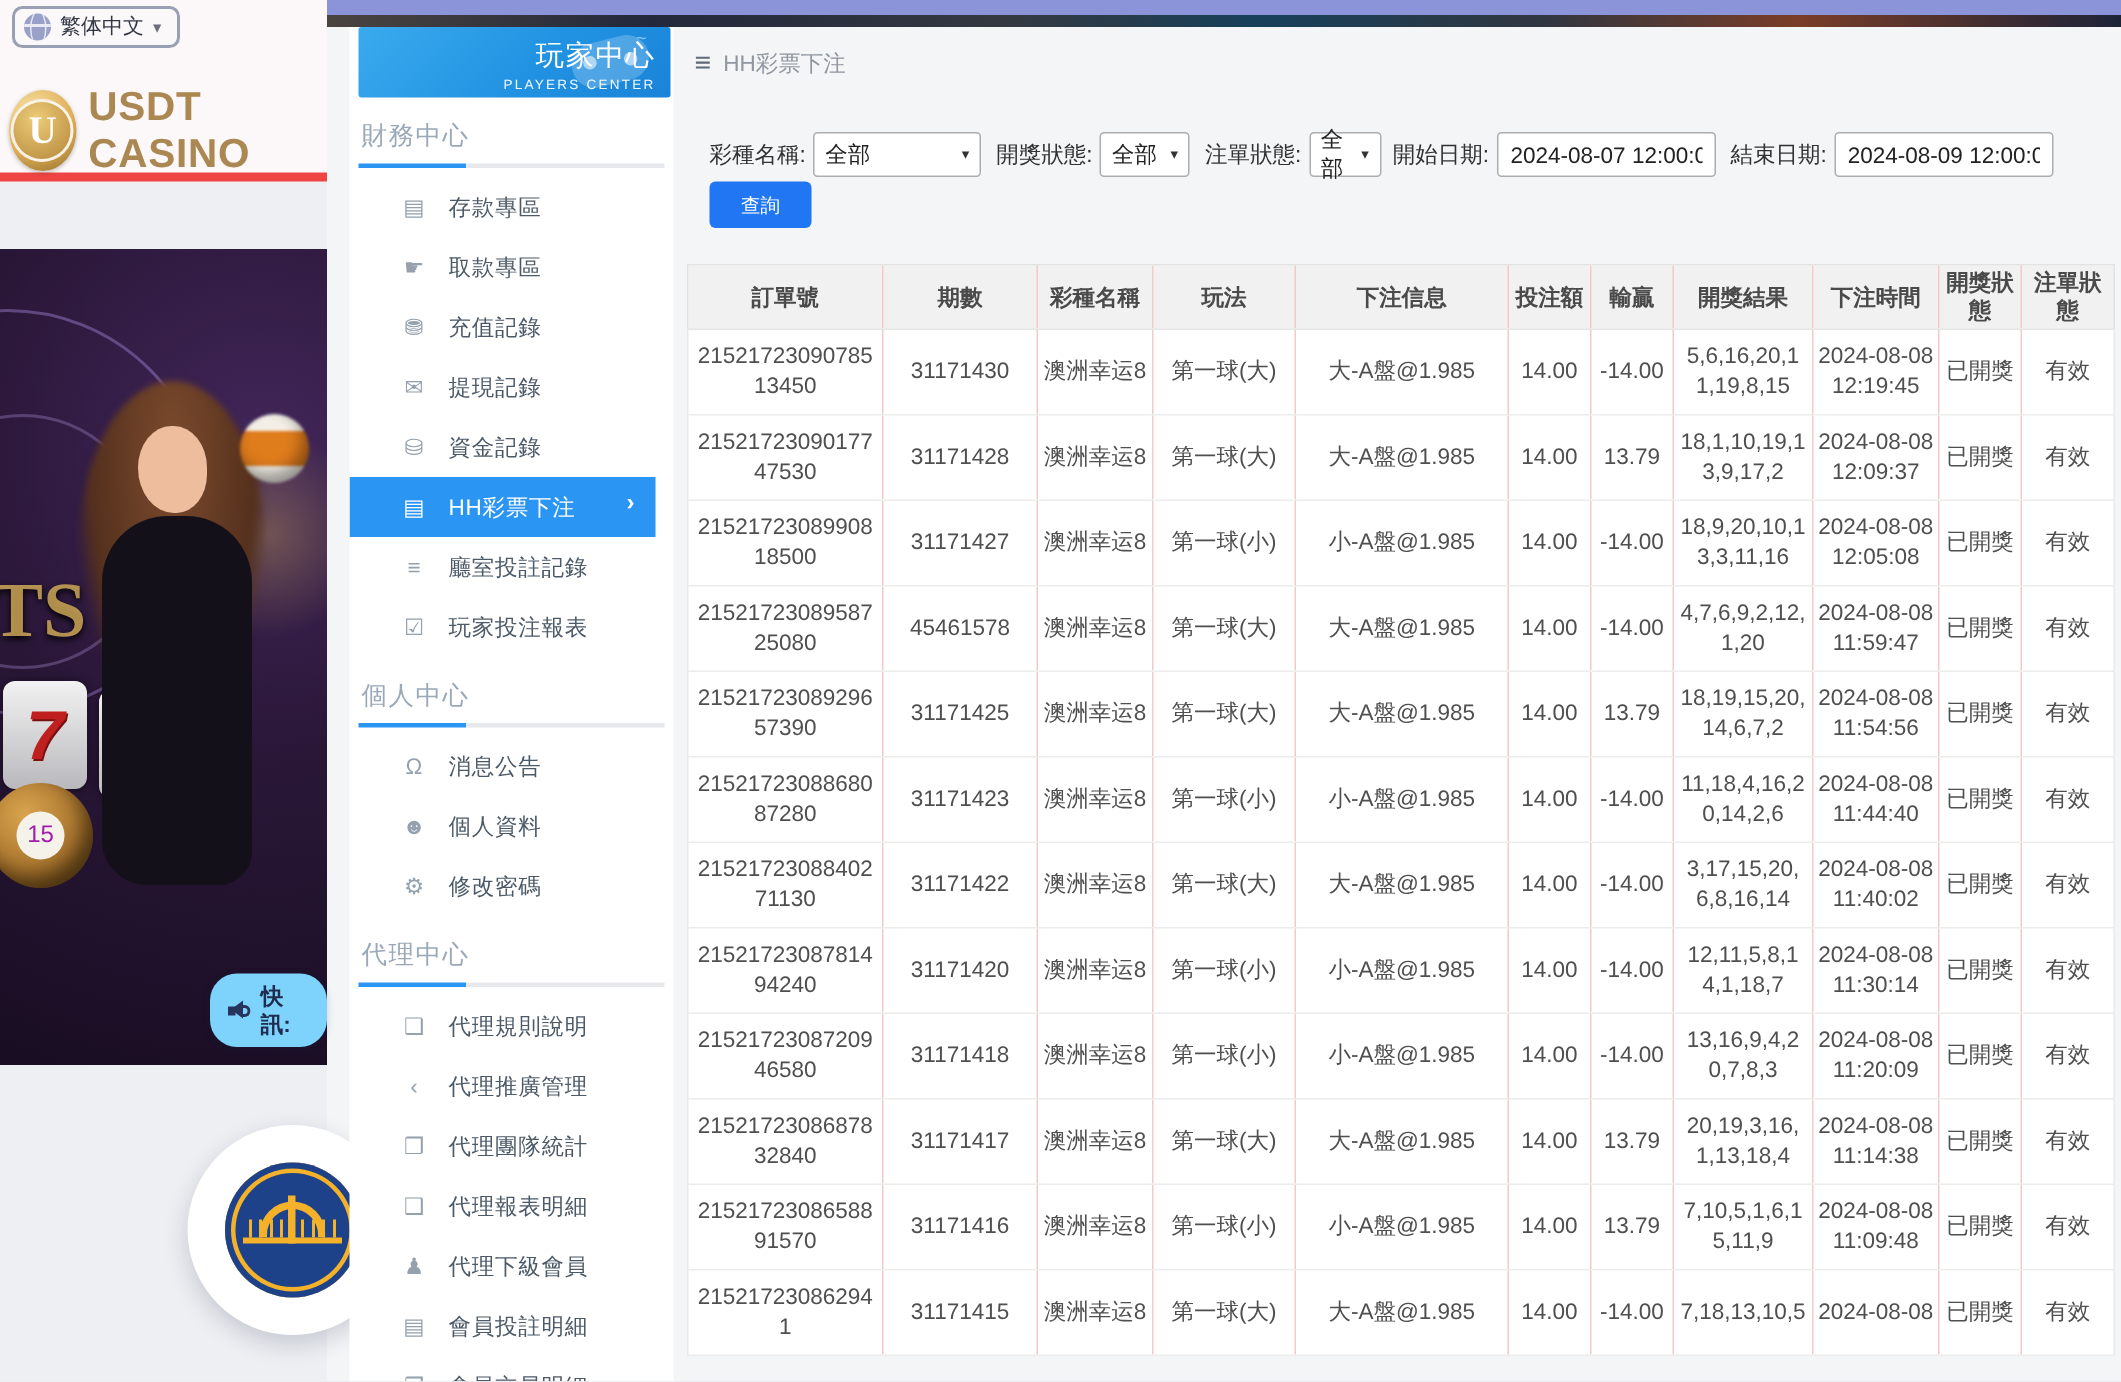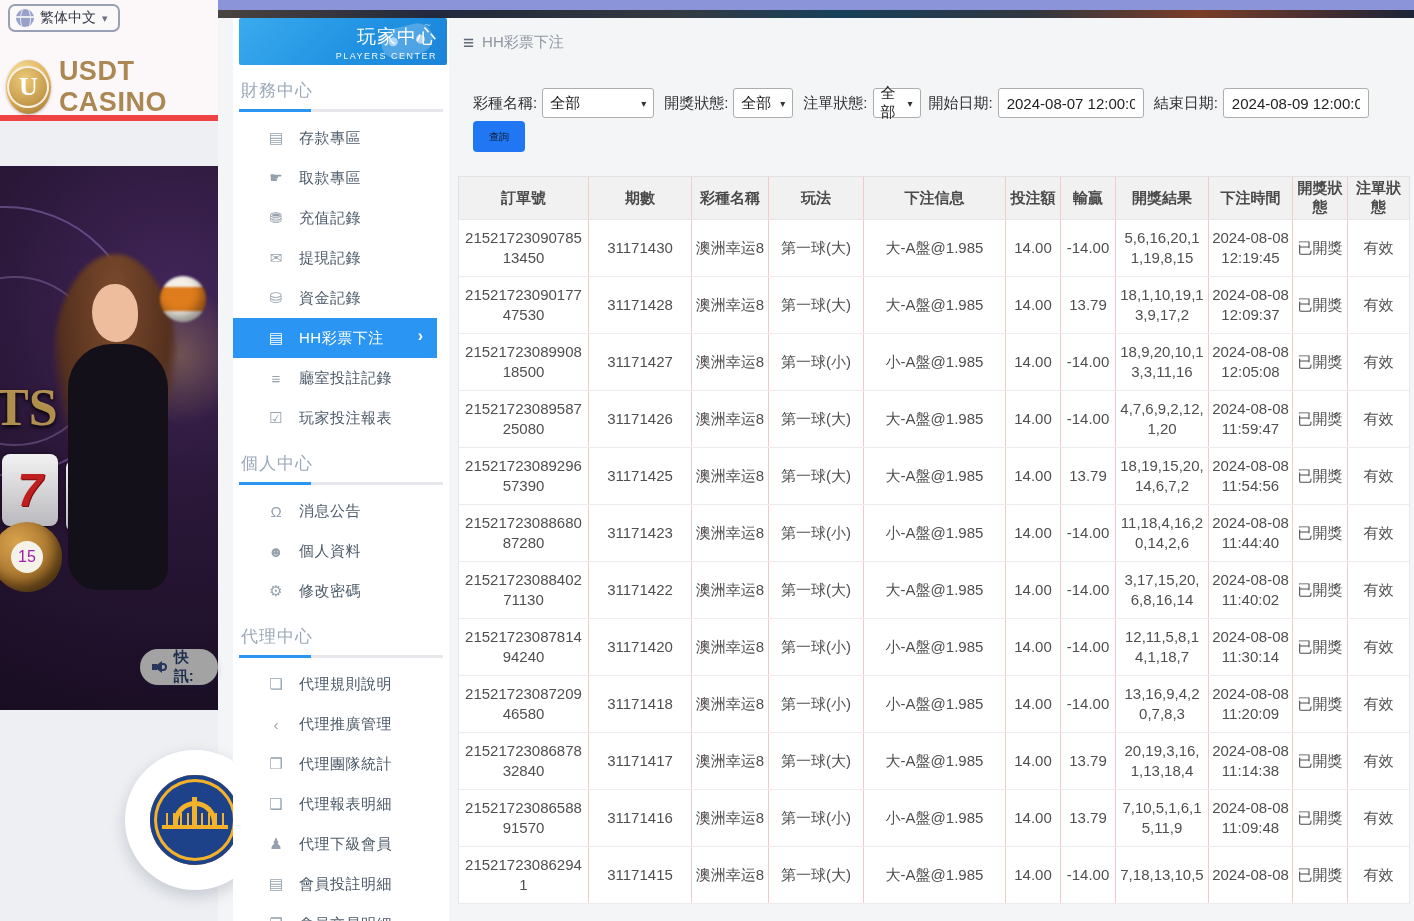--- a/index.html
+++ b/index.html
@@ -42,22 +42,22 @@
   .ball-striped{position:absolute;left:160px;top:110px;width:46px;height:46px;border-radius:50%;filter:blur(1px);
         background:linear-gradient(180deg,#f4f0e8 0 24%,#df7c1c 24% 76%,#f4f0e8 76%);box-shadow:inset -4px -6px 10px rgba(0,0,0,.4);}
   .ball15{position:absolute;left:-8px;top:356px;width:70px;height:70px;border-radius:50%;
         background:radial-gradient(circle at 35% 30%,#d9a34e,#a3702a 60%,#6d4a14);box-shadow:inset -6px -8px 12px rgba(0,0,0,.45);
         display:flex;align-items:center;justify-content:center;}
   .ball15 .num{width:32px;height:32px;border-radius:50%;background:#f5f2ea;display:flex;align-items:center;justify-content:center;
         color:#a21caf;font-weight:normal;font-size:16px;}
   .gold-ts{position:absolute;left:-6px;top:212px;color:rgba(218,178,92,.8);font-size:52px;font-weight:bold;
         font-family:"Liberation Serif","DejaVu Serif",serif;text-shadow:0 2px 4px #000;}
 
-  .news-pill{position:absolute;left:140px;top:649px;height:36px;padding:0 12px;display:flex;align-items:center;
-        background:#a3a3a3;border-radius:18px;box-shadow:0 2px 6px rgba(30,40,80,.18);z-index:6;}
+  .news-pill{position:absolute;left:140px;top:649px;height:49px;padding:0 12px;display:flex;align-items:center;
+        background:#7dd3fc;border-radius:18px;box-shadow:0 2px 6px rgba(30,40,80,.18);z-index:6;}
   .speaker{position:relative;width:16px;height:13px;margin-right:7px;}
   .speaker::before{content:"";position:absolute;left:0;top:3.5px;width:5px;height:6px;background:#27355c;}
   .speaker::after{content:"";position:absolute;left:2px;top:0;border-top:6.5px solid transparent;border-bottom:6.5px solid transparent;border-right:8px solid #27355c;}
   .speaker .wave{position:absolute;right:0;top:2.5px;width:5px;height:8px;border:2px solid #27355c;border-left:none;border-radius:0 8px 8px 0;}
   .news-label{font-size:15px;font-weight:bold;color:#1f2c4e;}
 
   .float-logo{position:absolute;left:125px;top:750px;width:140px;height:140px;border-radius:50%;background:#fff;
         box-shadow:0 6px 16px rgba(20,30,60,.18);display:flex;align-items:center;justify-content:center;z-index:20;cursor:pointer;}
   .team-ball{width:90px;height:90px;border-radius:50%;background:#1d428a;box-shadow:inset 0 0 0 4px #1d428a, inset 0 0 0 7px #f3b229;
         position:relative;display:flex;align-items:center;justify-content:center;overflow:hidden;}
@@ -100,22 +100,22 @@
   .filter-row{margin:36px 0 0 24px;display:flex;align-items:center;flex-wrap:nowrap;}
   .f-label{font-size:15px;color:#303133;margin-right:5px;white-space:nowrap;}
   .sel{height:30px;background:#fff;border:1px solid #adadad;border-radius:3px;display:flex;align-items:center;
        padding:0 7px;font-size:15px;color:#222;cursor:pointer;margin-right:10px;}
   .sel .sel-caret{margin-left:auto;font-size:10px;color:#333;padding-left:8px;}
   .sel.w-lottery{width:112px;}
   .sel.w-draw{width:60px;}
   .sel.w-order{width:48px;margin-right:8px;}
   .date-input{height:30px;width:146px;background:#fff;border:1px solid #adadad;border-radius:3px;
        font-size:15px;color:#222;padding:0 8px;margin-right:10px;font-family:inherit;}
-  .query-btn{margin:3px 0 0 24px;width:52px;height:31px;background:#2177f3;border:none;border-radius:4px;
-       color:#0f172a;font-size:10px;cursor:pointer;display:block;font-family:inherit;}
+  .query-btn{margin:3px 0 0 24px;width:68px;height:31px;background:#2177f3;border:none;border-radius:4px;
+       color:#ffffff;font-size:13px;cursor:pointer;display:block;font-family:inherit;}
 
   .bet-table{margin:24px 0 0 9px;border-collapse:collapse;background:#fff;table-layout:fixed;}
   .bet-table th{height:43px;background:#f1f1f2;color:#4a4a4a;font-size:15px;font-weight:bold;
        border-left:1px solid #f3caca;border-top:1px solid #e2e2e2;border-bottom:1px solid #e6e6e6;padding:2px 3px;}
   .bet-table th:first-child{border-left:1px solid #e2e2e2;}
   .bet-table th:last-child{border-right:1px solid #e2e2e2;}
   .bet-table td{height:57px;color:#4f4f4f;font-size:15px;text-align:center;vertical-align:middle;
        border-left:1px solid #f3caca;border-bottom:1px solid #ececec;padding:2px 3px;word-break:break-all;line-height:1.35;}
   .bet-table td:first-child{border-left:1px solid #e9e9e9;}
   .bet-table td:last-child{border-right:1px solid #e9e9e9;}
@@ -364,21 +364,21 @@
             <td>小-A盤@1.985</td>
             <td>14.00</td>
             <td>-14.00</td>
             <td>18,9,20,10,13,3,11,16</td>
             <td>2024-08-08 12:05:08</td>
             <td>已開獎</td>
             <td>有效</td>
           </tr>
           <tr>
             <td>2152172308958725080</td>
-            <td>31171426</td>
+            <td>45461578</td>
             <td>澳洲幸运8</td>
             <td>第一球(大)</td>
             <td>大-A盤@1.985</td>
             <td>14.00</td>
             <td>-14.00</td>
             <td>4,7,6,9,2,12,1,20</td>
             <td>2024-08-08 11:59:47</td>
             <td>已開獎</td>
             <td>有效</td>
           </tr>

